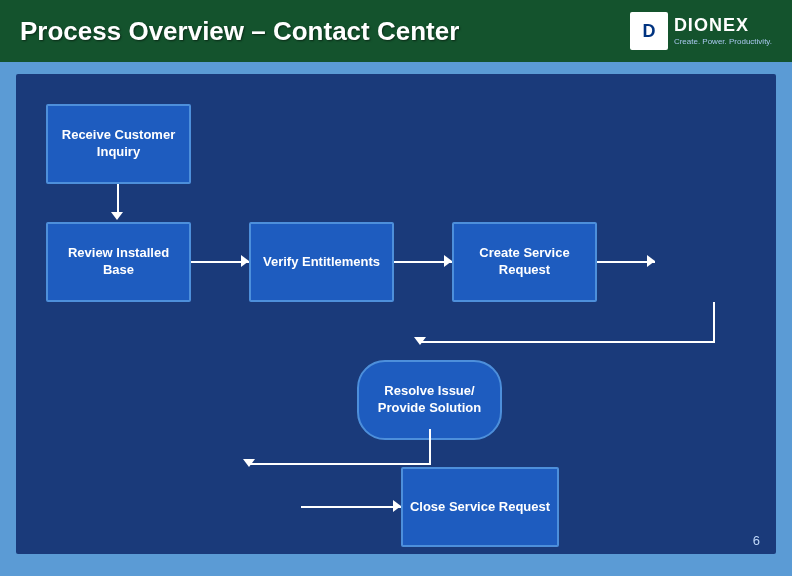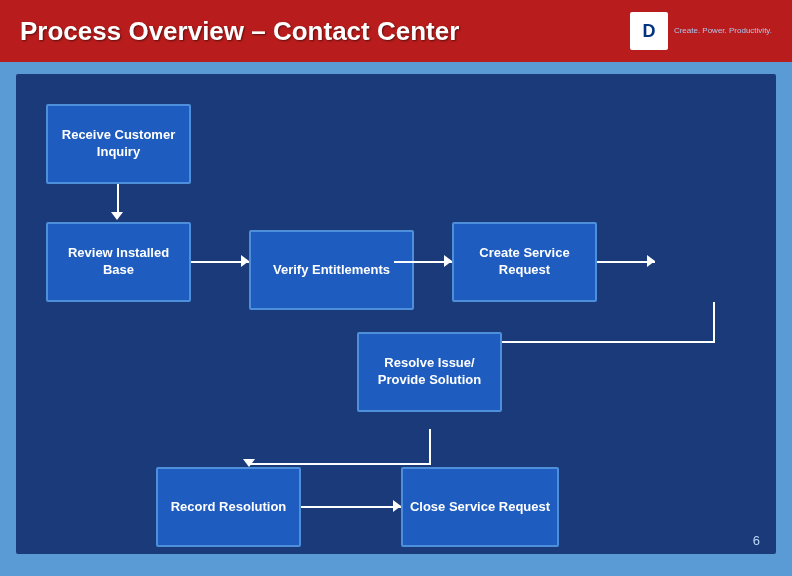--- a/index.html
+++ b/index.html
@@ -6,21 +6,21 @@
     body {
       width: 792px;
       height: 576px;
       background: #5b9bd5;
       font-family: Arial, sans-serif;
       overflow: hidden;
     }
 
     
     .header {
-      background: #b91c1c;
+      background: #14532d;
       width: 100%;
       height: 62px;
       display: flex;
       align-items: center;
       justify-content: space-between;
       padding: 0 20px;
     }
     .header-title {
       color: white;
       font-size: 26px;
@@ -121,62 +121,62 @@
     }
   </style>
 </head>
 <body>
 
 <div class="header">
   <span class="header-title">Process Overview – Contact Center</span>
   <div class="logo-area">
     <div class="logo-box">D</div>
     <div>
+      <div class="logo-text">DIONEX</div>
       <div class="logo-tagline">Create. Power. Productivity.</div>
     </div>
   </div>
 </div>
 
 <div class="main">
 
   <div class="process-box" style="left:30px; top:30px; width:145px; height:80px;">Receive Customer Inquiry</div>
 
   <div class="arrow arrow-v" style="left:101px; top:110px; height:32px;"></div>
   <div class="arrowhead arrowhead-down" style="position:absolute; left:95px; top:138px;"></div>
 
   <div class="process-box" style="left:30px; top:148px; width:145px; height:80px;">Review Installed Base</div>
 
   <div class="arrow arrow-h" style="left:175px; top:187px; width:58px;"></div>
   <div class="arrowhead arrowhead-right" style="position:absolute; left:225px; top:181px;"></div>
 
-  <div class="process-box" style="left:233px; top:156px; width:165px; height:80px;">Verify Entitlements</div>
+  <div class="process-box" style="left:233px; top:148px; width:145px; height:80px;">Verify Entitlements</div>
 
   <div class="arrow arrow-h" style="left:378px; top:187px; width:58px;"></div>
   <div class="arrowhead arrowhead-right" style="position:absolute; left:428px; top:181px;"></div>
 
   <div class="process-box" style="left:436px; top:148px; width:145px; height:80px;">Create Service Request</div>
 
   <div class="arrow arrow-h" style="left:581px; top:187px; width:58px;"></div>
   <div class="arrowhead arrowhead-right" style="position:absolute; left:631px; top:181px;"></div>
 
 
   <div class="arrow arrow-v" style="left:697px; top:228px; height:40px;"></div>
 
   <div class="arrow arrow-h" style="left:404px; top:267px; width:295px;"></div>
 
   <div class="arrowhead arrowhead-down" style="position:absolute; left:398px; top:263px;"></div>
 
-  <div class="process-box" style="left:341px; top:258px; width:145px; height:80px;">Resolve Issue/ Provide Solution</div>
+  <div class="process-box" style="left:341px; top:286px; width:145px; height:80px;border-radius:28px;">Resolve Issue/ Provide Solution</div>
 
   <div class="arrow arrow-v" style="left:413px; top:355px; height:35px;"></div>
 
   <div class="arrow arrow-h" style="left:233px; top:389px; width:182px;"></div>
   <div class="arrowhead arrowhead-down" style="position:absolute; left:227px; top:385px;"></div>
 
-  <div class="process-box" style="left:140px; top:393px; width:145px; height:80px;">Record Resolution</div>
 
   <div class="arrow arrow-h" style="left:285px; top:432px; width:100px;"></div>
   <div class="arrowhead arrowhead-right" style="position:absolute; left:377px; top:426px;"></div>
 
   <div class="process-box" style="left:385px; top:393px; width:158px; height:80px;">Close Service Request</div>
 
   <div class="page-number">6</div>
 
 </div>
 

